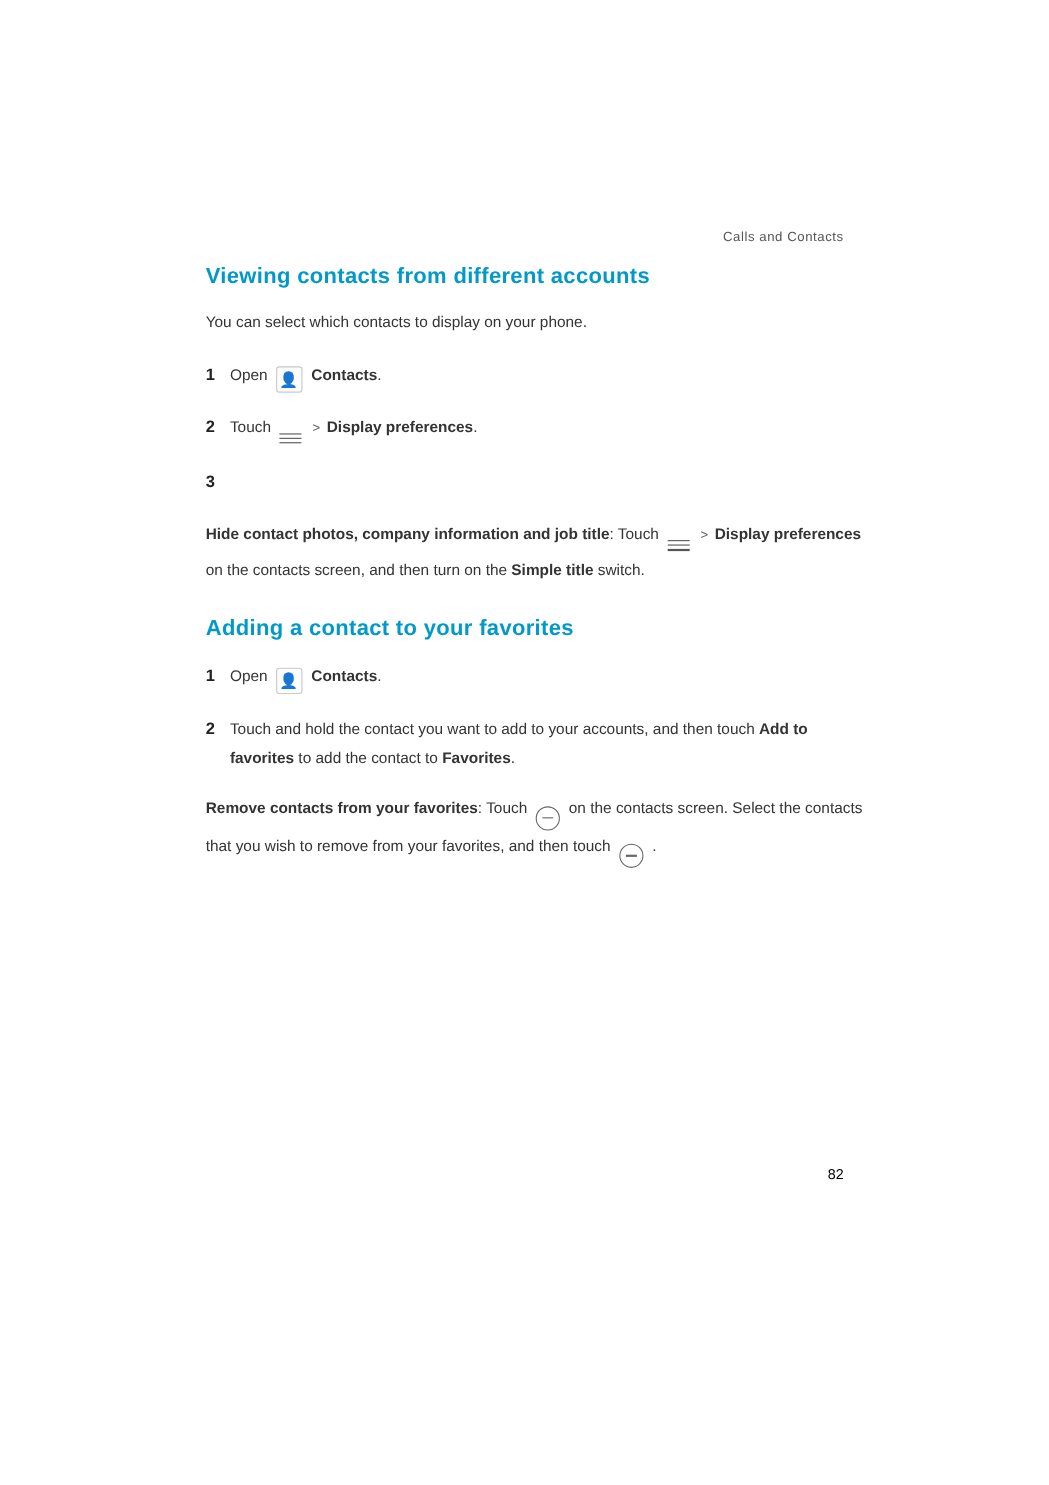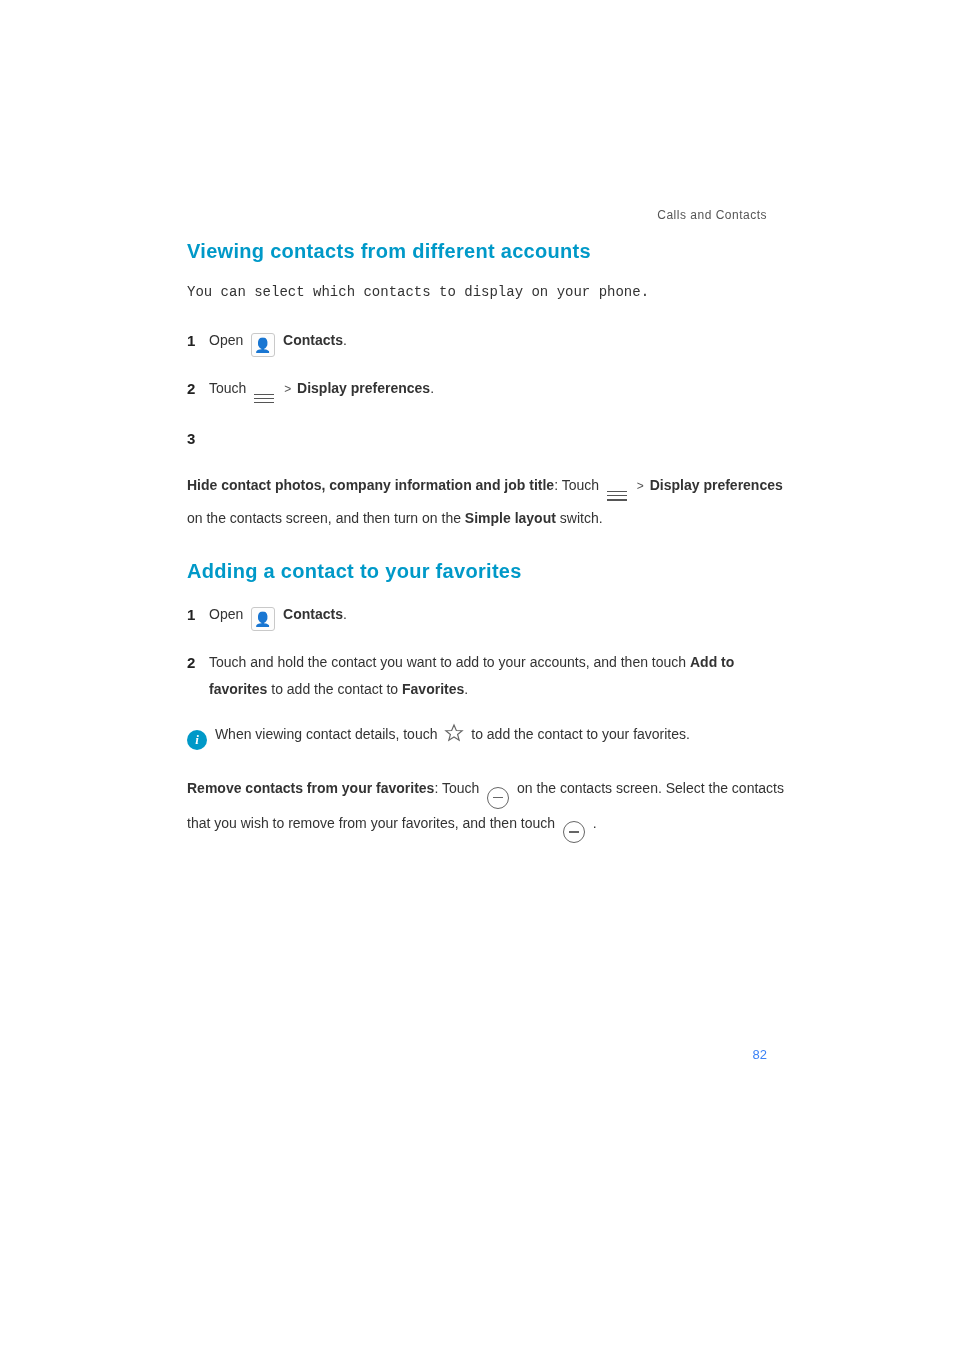--- a/index.html
+++ b/index.html
@@ -35,21 +35,20 @@
     letter-spacing: 0.3px;
   }
   h1.first {
     margin-top: 40px;
   }
   p.body {
     font-size: 14px;
     margin: 0 0 22px 0;
     line-height: 1.7;
     color: #333;
-    font-family: Liberation Mono, monospace;
   }
   .steps {
     margin: 0 0 18px 0;
   }
   .step {
     display: flex;
     align-items: flex-start;
     margin: 0 0 18px 0;
     font-size: 14px;
     line-height: 1.9;
@@ -141,24 +140,24 @@
   }
   .minus-circle::before {
     content: "";
     display: block;
     width: 10px;
     height: 1.2px;
     background: #666;
   }
   .page-number {
     position: absolute;
-    bottom: 288px;
+    bottom: 275px;
     right: 187px;
     font-size: 13px;
-    color: #3b82f6;
+    color: #000000;
   }
 </style>
 </head>
 <body>
 
 <div class="page">
 
   <div class="header-label">Calls and Contacts</div>
 
   <h1 class="section first">Viewing contacts from different accounts</h1>
@@ -197,21 +196,21 @@
   </div>
 
   <p class="para">
     <strong>Hide contact photos, company information and job title</strong><span>: Touch </span>
     <span class="menu-icon">
         <span></span>
         <span></span>
         <span></span>
       </span>
     <span class="gt">&gt;</span>
-    <strong>Display preferences</strong><span> on the contacts screen, and then turn on the </span><strong>Simple layout</strong><span> switch.</span>
+    <strong>Display preferences</strong><span> on the contacts screen, and then turn on the </span><strong>Simple title</strong><span> switch.</span>
   </p>
 
   <h1 class="section">Adding a contact to your favorites</h1>
 
 
   <div class="steps">
 
     <div class="step">
       <span class="num">1</span>
       <span class="txt">
@@ -223,30 +222,20 @@
 
     <div class="step">
       <span class="num">2</span>
       <span class="txt">
         <span>Touch and hold the contact you want to add to your accounts, and then touch </span><strong>Add to favorites</strong><span> to add the contact to </span><strong>Favorites</strong><span>.</span>
       </span>
     </div>
 
   </div>
 
-  <p class="para">
-    <span class="info-icon">i</span>
-    <span>When viewing contact details, touch </span>
-    <span class="star-icon">
-      <svg width="20" height="20" viewBox="0 0 24 24" fill="none" stroke="#666" stroke-width="1.4">
-        <polygon points="12,2.5 14.8,9 21.8,9.3 16.3,13.8 18.2,20.6 12,16.8 5.8,20.6 7.7,13.8 2.2,9.3 9.2,9"></polygon>
-      </svg>
-    </span>
-    <span> to add the contact to your favorites.</span>
-  </p>
 
   <p class="para">
     <strong>Remove contacts from your favorites</strong><span>: Touch </span>
     <span class="minus-circle"></span>
     <span> on the contacts screen. Select the contacts that you wish to remove from your favorites, and then touch </span>
     <span class="minus-circle"></span>
     <span> .</span>
   </p>
 
   <div class="page-number">82</div>

